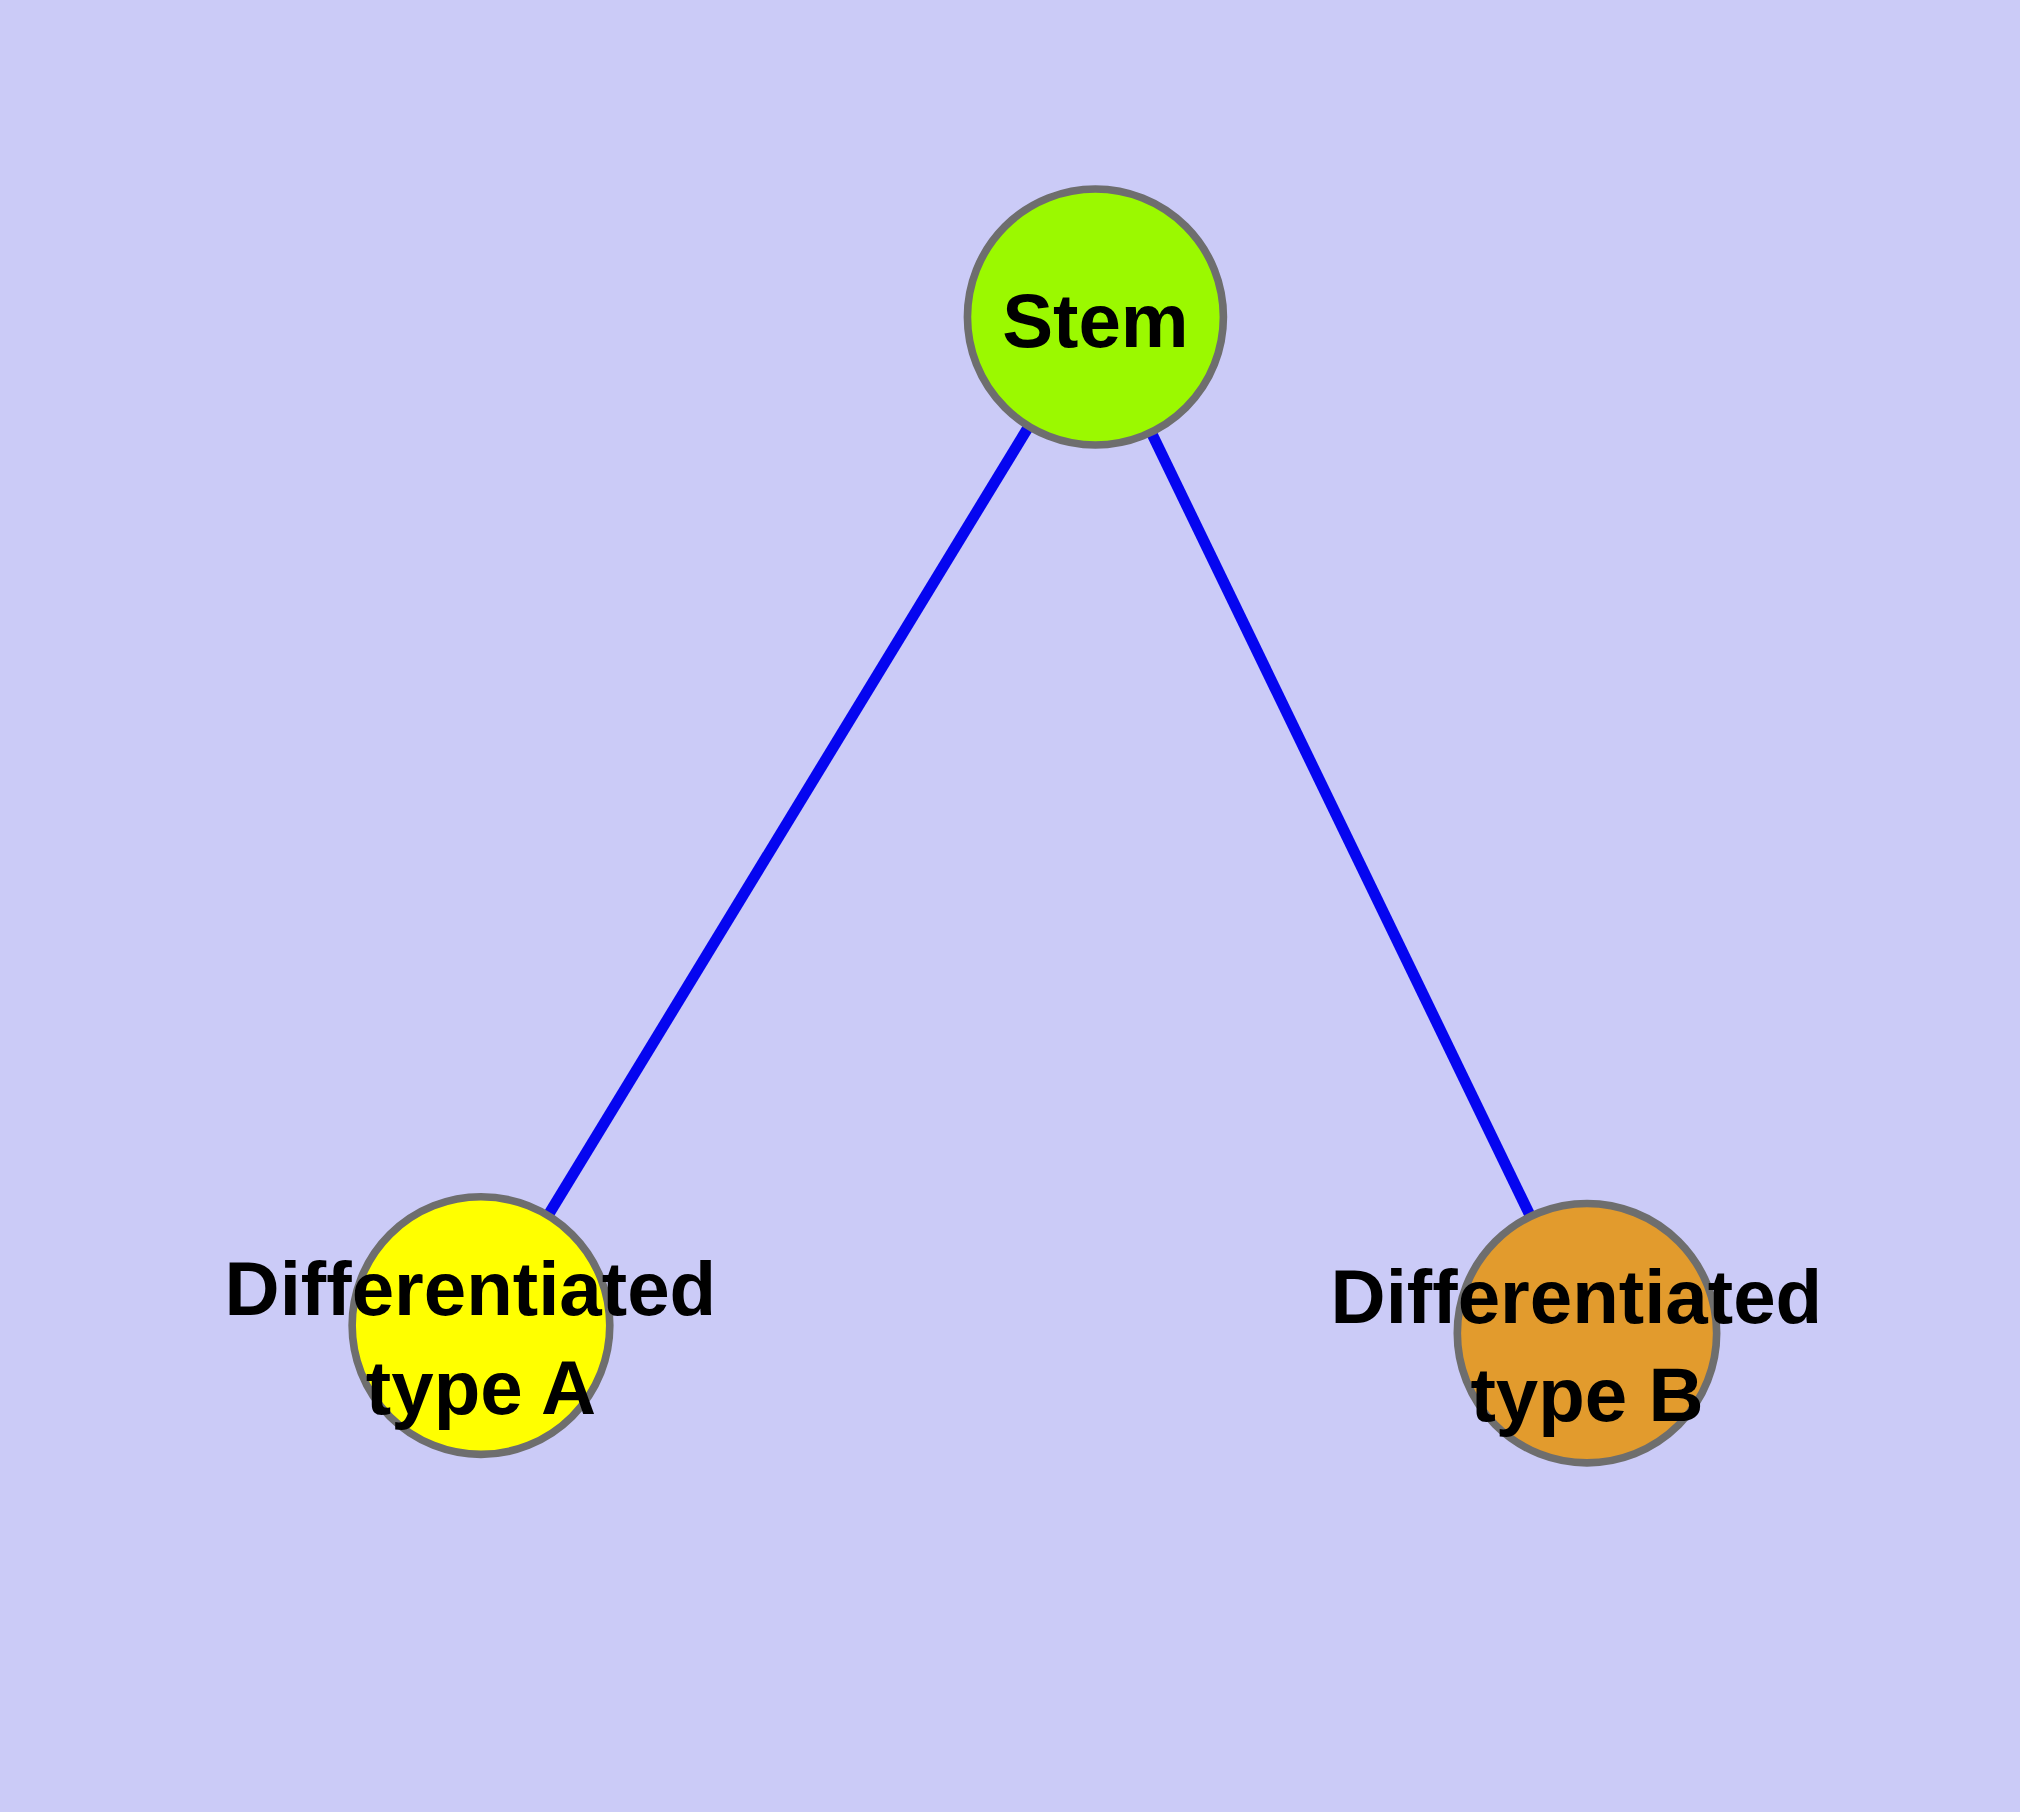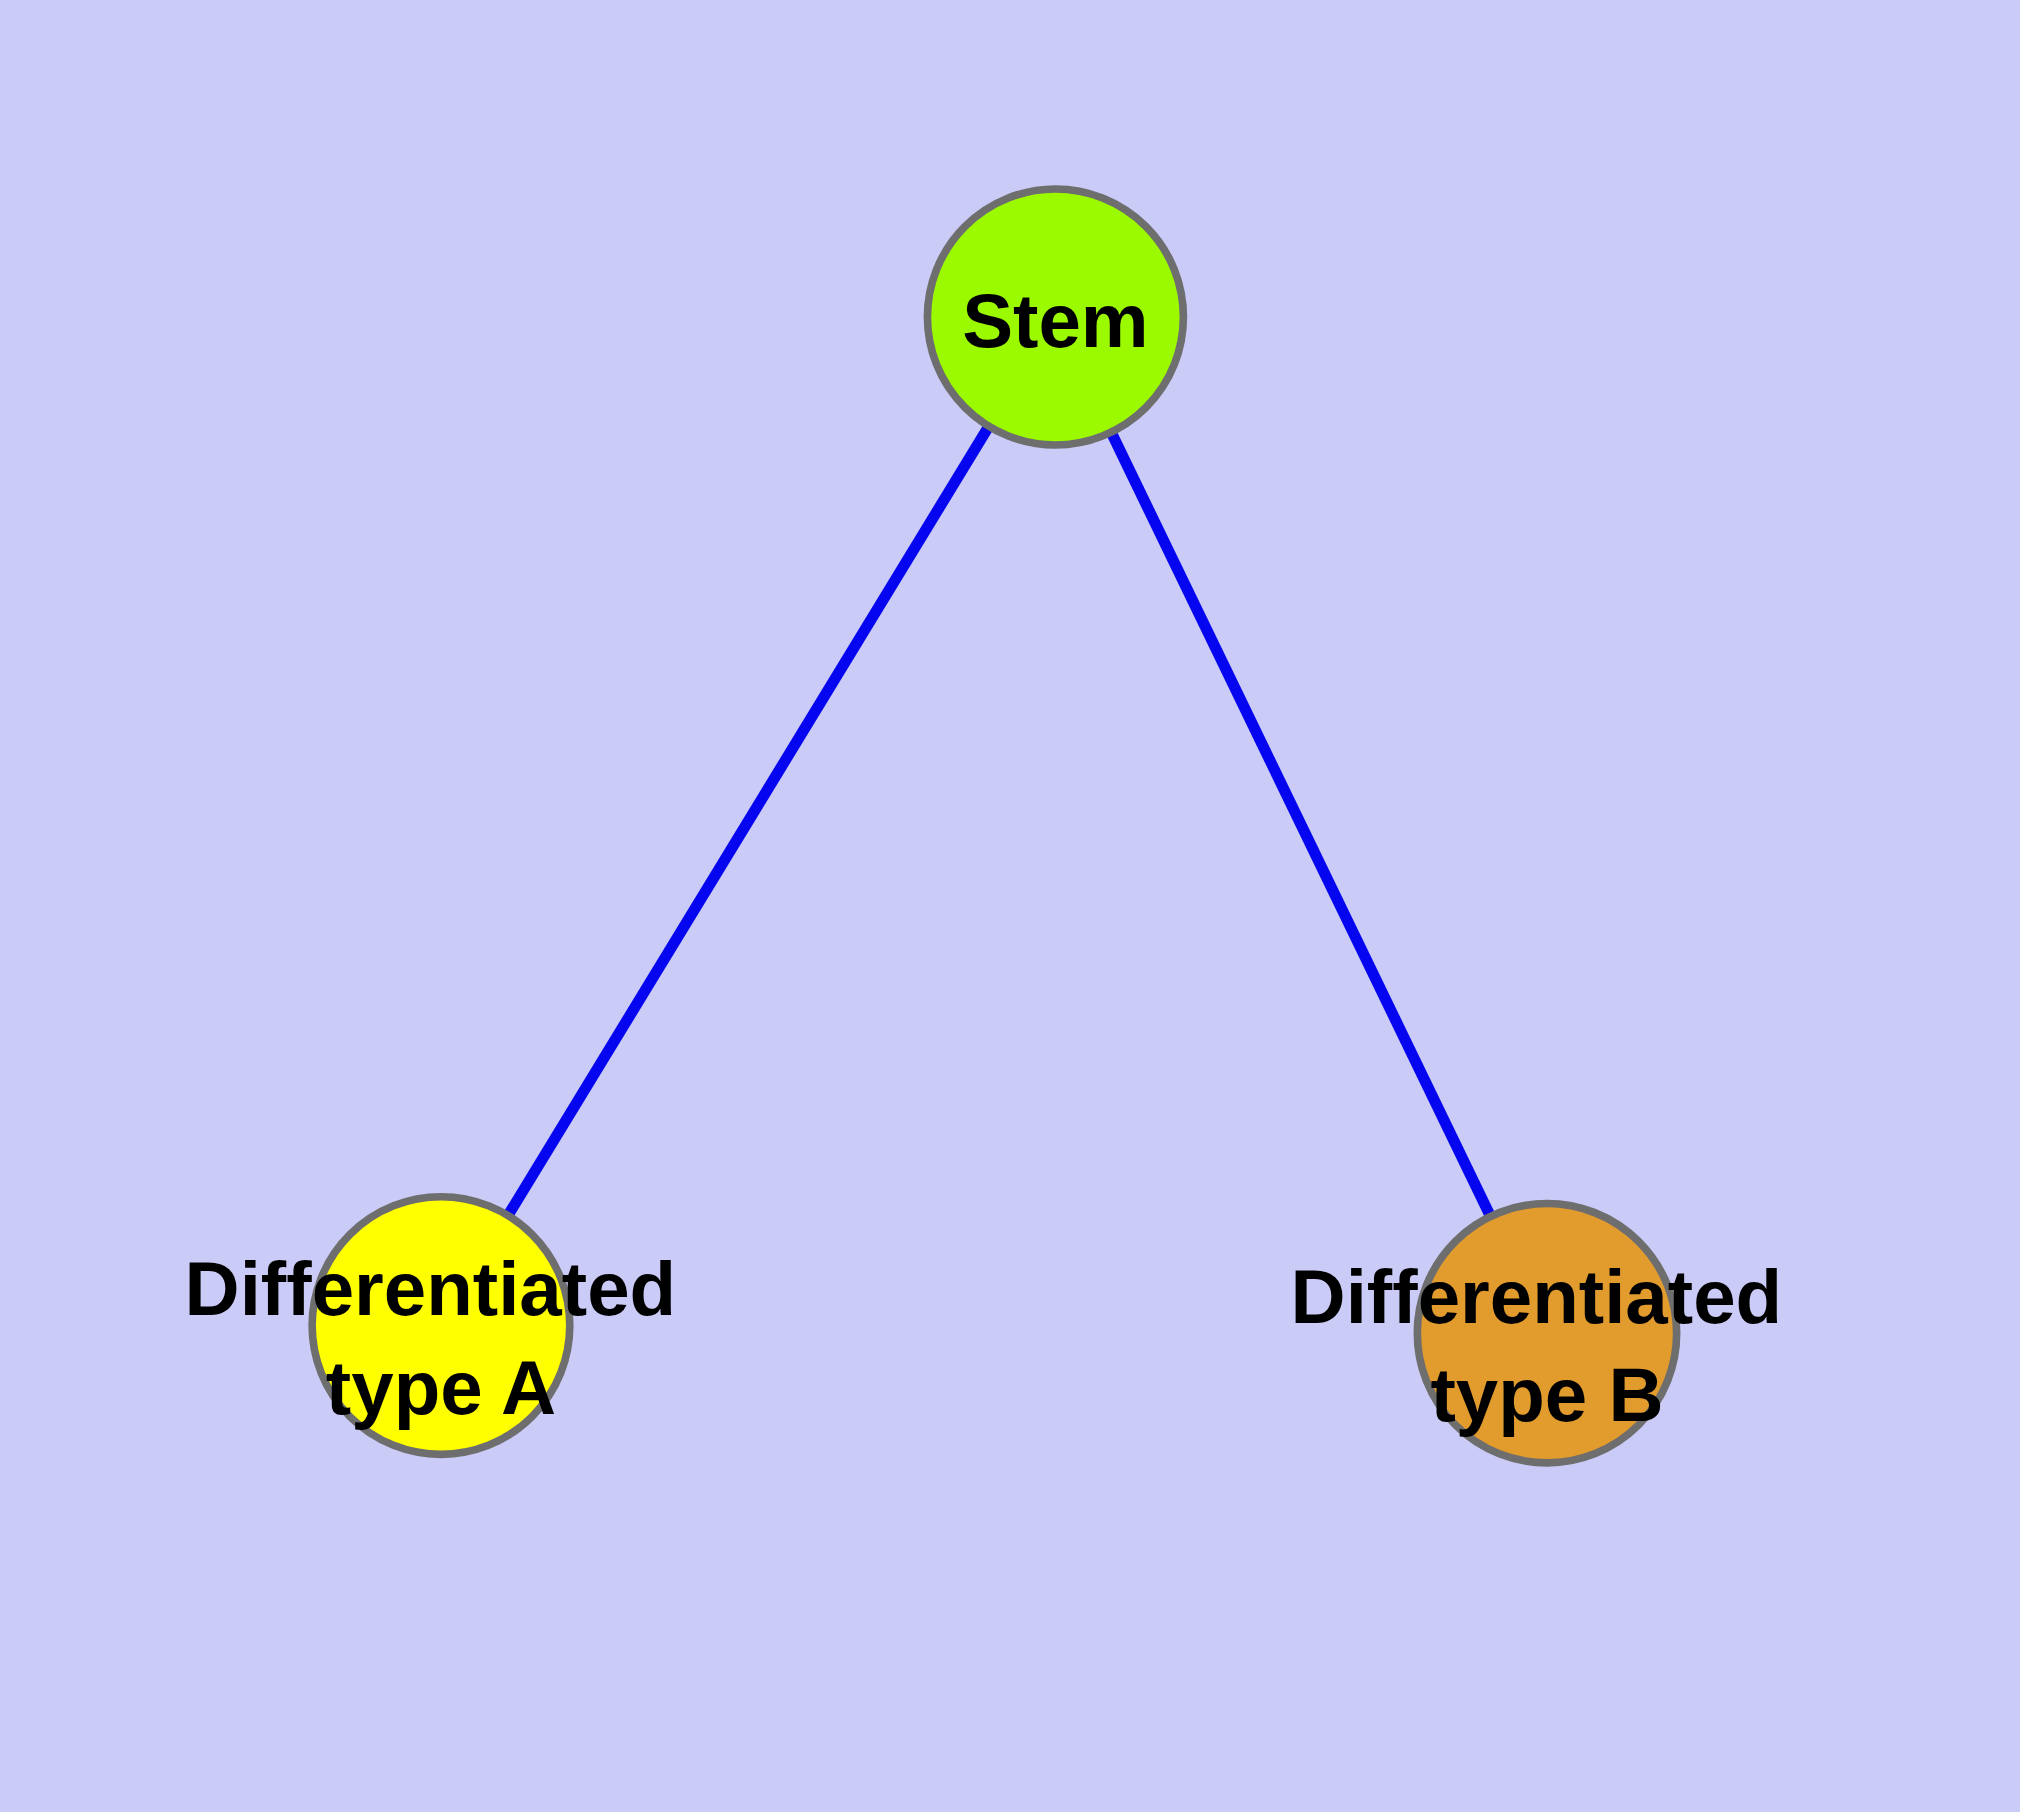--- a/index.html
+++ b/index.html
@@ -4,20 +4,21 @@
 <style>
   html, body {
     margin: 0;
     padding: 0;
     background: #cbcbf7;
   }
   .diagram-wrap {
     width: 1966px;
     height: 1812px;
     overflow: hidden;
+    padding-left: 40px;
   }
   svg {
     display: block;
     width: 2021px;
     height: 1812px;
   }
   .edge {
     stroke-width: 13px;
     stroke-linecap: butt;
     fill: none;

